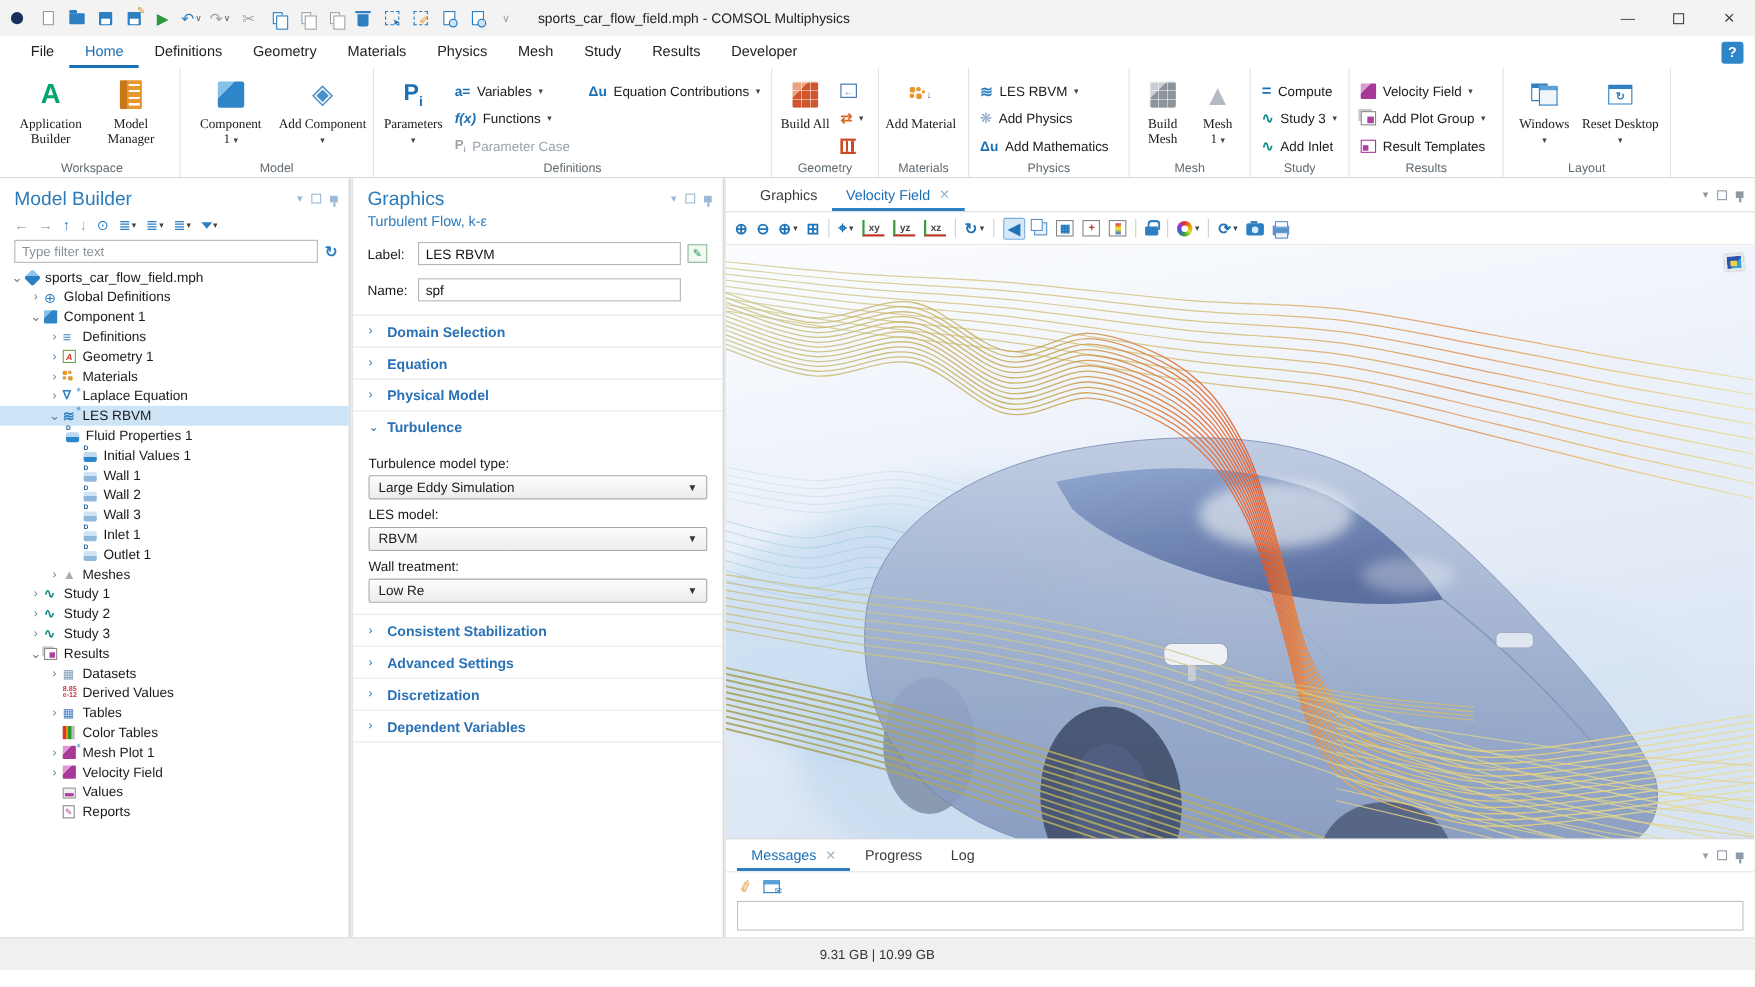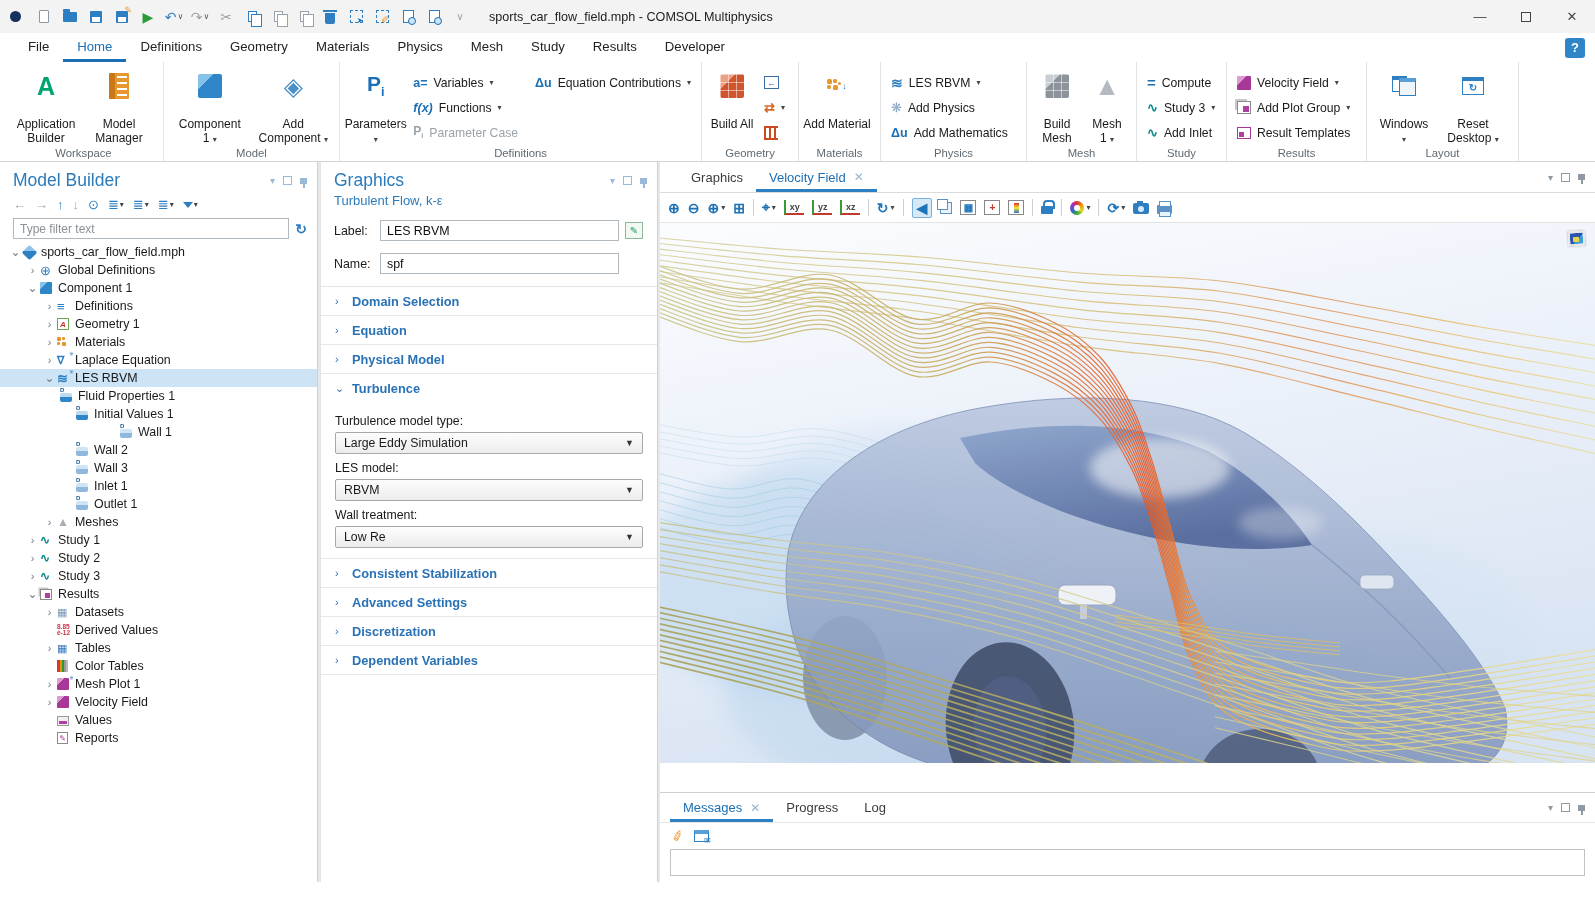--- a/index.html
+++ b/index.html
@@ -39,21 +39,21 @@
   .mi { padding:0 14px; line-height:28px; font-size:13.2px; color:#222; }
   .mi.active { color:#1b6fb5; box-shadow:inset 0 -3px 0 #1b6fb5; }
   .helpbtn { margin-left:auto; margin-right:10px; align-self:center; width:20px; height:20px; background:#2e86c8; color:#fff; border-radius:3px; display:flex; align-items:center; justify-content:center; font-size:13px; font-weight:bold; }
 
   
   .ribbon { height:100px; background:#fff; border-bottom:1px solid #d5d5d5; display:flex; padding-left:4px; flex:none; }
   .rgroup { position:relative; border-right:1px solid #e2e2e2; padding:4px 4px 16px 4px; display:flex; align-items:flex-start; }
   .glabel { position:absolute; bottom:2px; left:0; right:0; text-align:center; font-size:11.3px; color:#5f6a72; }
   .bigbtn { display:flex; flex-direction:column; align-items:center; padding-top:4px; }
   .bigbtn .bicon { height:32px; display:flex; align-items:center; justify-content:center; }
-  .bigbtn .blabel { font-size:12px; line-height:14px; text-align:center; color:#1a1a1a; margin-top:15px; }
+  .bigbtn .blabel { font-size:12px; line-height:14px; text-align:center; color:#1a1a1a; margin-top:3px;font-family:Liberation Serif, serif; }
   .crt { font-size:8px; color:#444; }
   .smallcol { display:flex; flex-direction:column; padding-top:4px; }
   .smallrow { height:25px; display:flex; align-items:center; gap:6px; font-size:12.2px; padding:0 6px; white-space:nowrap; }
   .smallrow.dis { color:#9aa3ab; }
   .gA { font-size:25px; font-weight:bold; color:#00a472; line-height:26px; }
   .cabinet { width:20px; height:26px; background:linear-gradient(90deg,#c87818 0 30%,#e8962e 30%); border-radius:1px; position:relative; }
   .cabinet::after { content:""; position:absolute; right:2px; top:3px; width:10px; height:20px;
     background:repeating-linear-gradient(#fff 0 2px, transparent 2px 6px); }
   .cube24 { width:24px; height:24px; border-radius:2px; background:linear-gradient(135deg,#85c1e9 0 33%,#2e86c8 33%); }
   .cube24.red { background:linear-gradient(135deg,#eda184 0 33%,#d0542c 33%);
@@ -570,21 +570,21 @@
               <span class="dbox"></span>
             </span>
             <span class="tlabel">Fluid Properties 1</span>
           </div>
         <div class="trow" style="padding-left:76px;">
             <span class="ticon">
               <span class="dbox"></span>
             </span>
             <span class="tlabel">Initial Values 1</span>
           </div>
-        <div class="trow" style="padding-left:120px;text-align:right;">
+        <div class="trow" style="padding-left:76px;text-align:right;">
             <span class="ticon">
               <span class="dbox light"></span>
             </span>
             <span class="tlabel">Wall 1</span>
           </div>
         <div class="trow" style="padding-left:76px;">
             <span class="ticon">
               <span class="dbox light"></span>
             </span>
             <span class="tlabel">Wall 2</span>
@@ -1010,14 +1010,17 @@
         </div>
         <div class="msgtools">
           <span class="broom">✐</span>
           <span class="winmail"></span>
         </div>
         <div class="msgbox"></div>
       </div>
     </div>
   </div>
 
+  <div class="statusbar">
+    <span>9.31 GB | 10.99 GB</span>
+  </div>
   <div class="bottomgap"></div>
 </div>
 
 </body></html>

